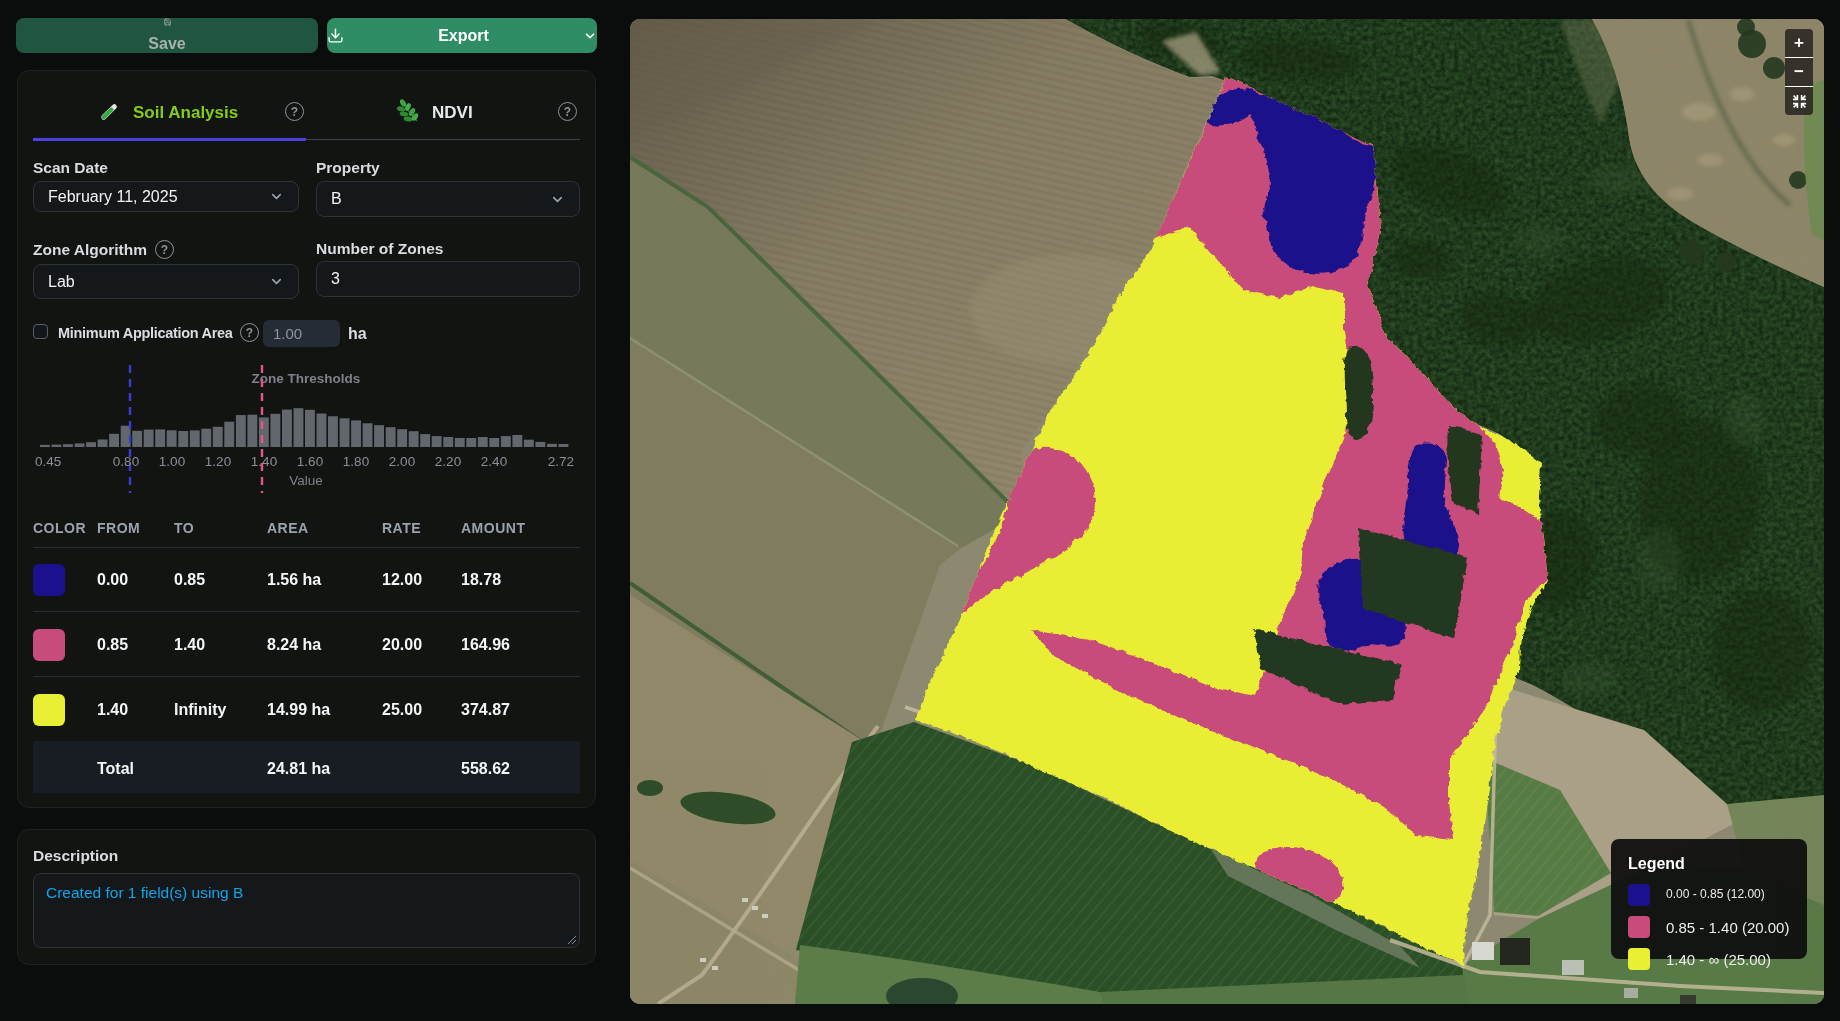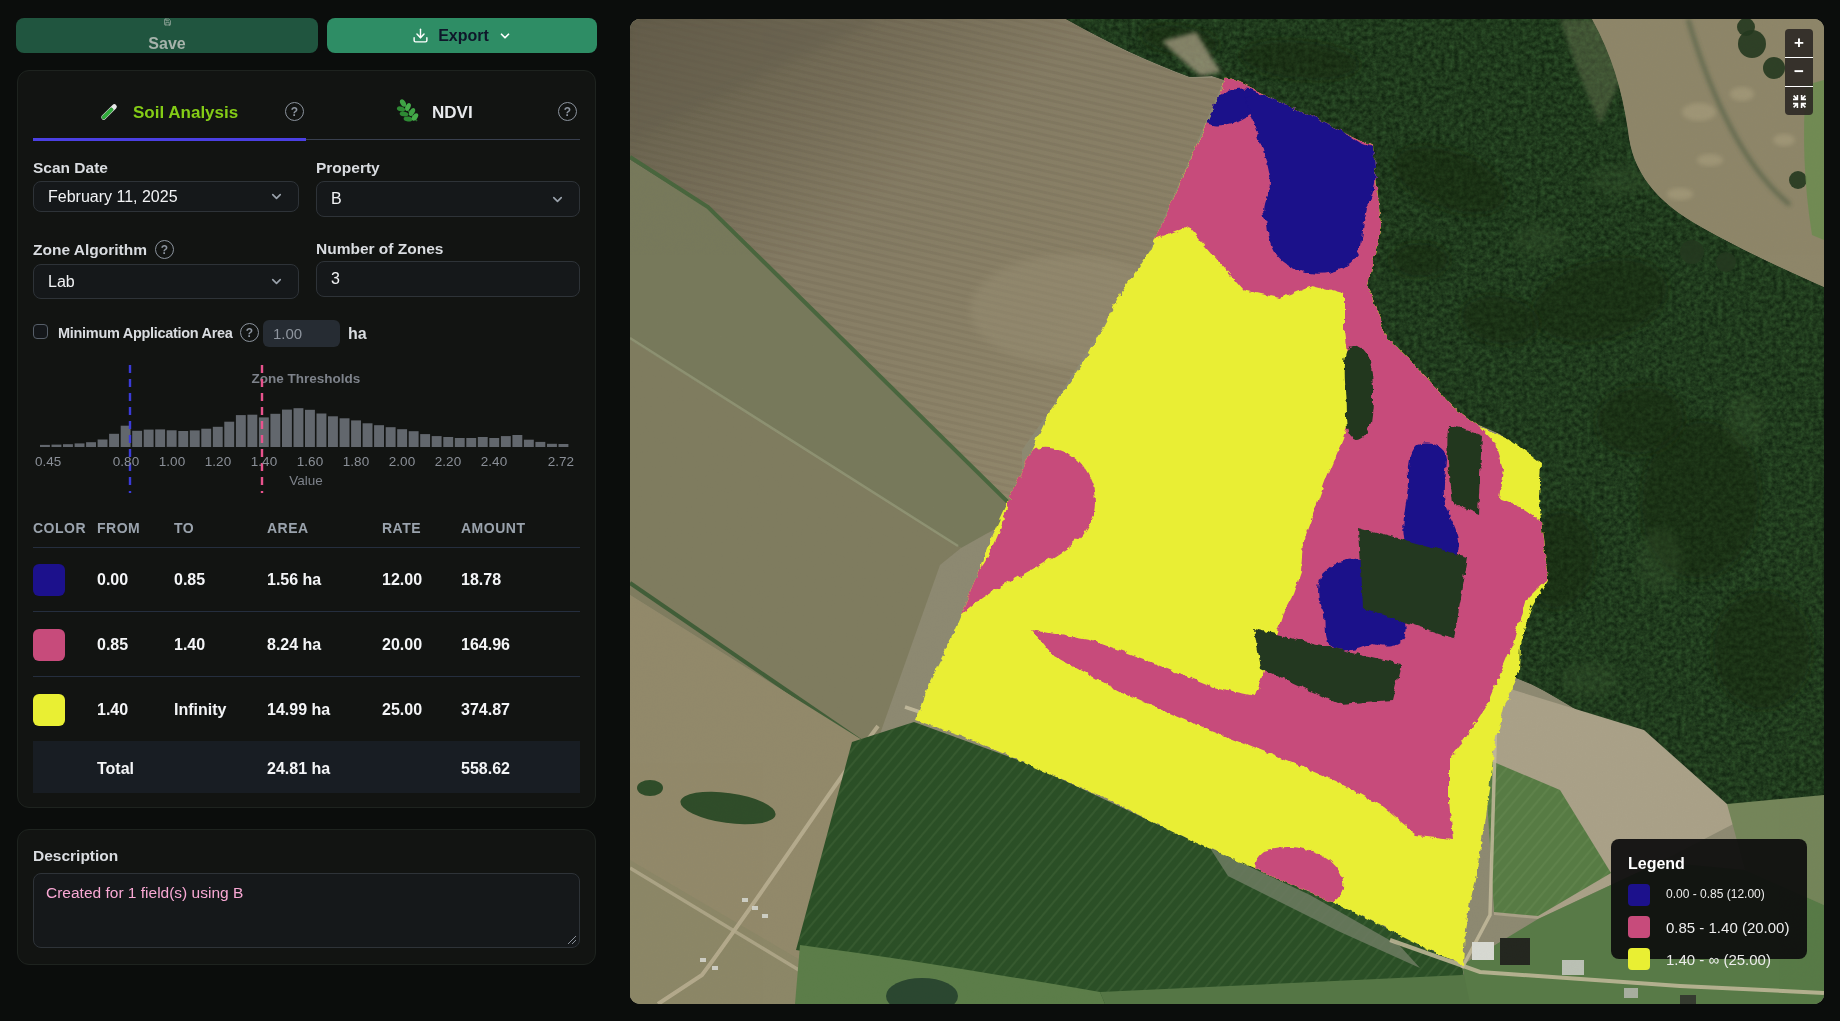--- a/index.html
+++ b/index.html
@@ -4,22 +4,22 @@
 <style>
   * { margin:0; padding:0; box-sizing:border-box; }
   html,body { width:1840px; height:1021px; background:#0b0d0c; overflow:hidden;
     font-family:"Liberation Sans", sans-serif; }
   .abs { position:absolute; }
   
   .btn-save { left:16px; top:18px; width:302px; height:35px; background:#20553f;
     border-radius:8px; display:flex; align-items:center; justify-content:center;
     color:#a6b3ab; font-size:16px; font-weight:700; gap:9px;flex-direction:column; }
   .btn-export { left:327px; top:18px; width:270px; height:35px; background:#2e8d65;
-    border-radius:8px; display:flex; align-items:center; justify-content:center;
-    color:#0f172a; font-size:16px; font-weight:700; gap:9px; }
+    border-radius:8px; display:flex; align-items:center; justify-content:space-between;
+    color:#ffffff; font-size:16px; font-weight:700; gap:9px; }
   
   .card { background:#121412; border:1px solid #1e231f; border-radius:12px; }
   #card1 { left:17px; top:70px; width:579px; height:738px; }
   #card2 { left:17px; top:829px; width:579px; height:136px; }
   
   .tabtext1 { color:#84cc16; font-size:17px; font-weight:700; }
   .tabtext2 { color:#e7e9ec; font-size:17px; font-weight:700; }
   .help { width:19px; height:19px; border-radius:50%; border:1.5px solid #8b939d;
     color:#8b939d; font-size:12px; font-weight:700; display:flex; align-items:center;
     justify-content:center; }
@@ -389,20 +389,20 @@
 <div class="abs td" style="left:267px; top:701px;">14.99 ha</div>
 <div class="abs td" style="left:382px; top:701px;">25.00</div>
 <div class="abs td" style="left:461px; top:701px;">374.87</div>
 
 <div class="abs" style="left:33px; top:741px; width:547px; height:52px; background:#181d23;"></div>
 <div class="abs td" style="left:97px; top:760px; font-weight:700;">Total</div>
 <div class="abs td" style="left:267px; top:760px; font-weight:700;">24.81 ha</div>
 <div class="abs td" style="left:461px; top:760px; font-weight:700;">558.62</div>
 
 <div class="abs lbl" style="left:33px; top:847px;">Description</div>
-<div class="abs" style="left:33px; top:873px; width:547px; height:75px; background:#15181a; border:1px solid #2e3338; border-radius:8px; color:#f9a8d4; font-size:15.5px; padding:10px 12px;">Created for 1 field(s) using B
+<div class="abs" style="left:33px; top:873px; width:547px; height:75px; background:#15181a; border:1px solid #2e3338; border-radius:8px; color:#0ea5e9; font-size:15.5px; padding:10px 12px;">Created for 1 field(s) using B
   <svg style="position:absolute; right:2px; bottom:2px;" width="10" height="10" viewBox="0 0 10 10">
       <g stroke="#8a9099" stroke-width="1">
         <line x1="1" y1="9" x2="9" y2="1"></line>
         <line x1="5" y1="9" x2="9" y2="5"></line>
       </g>
     </svg>
 </div>
 
 </body></html>

